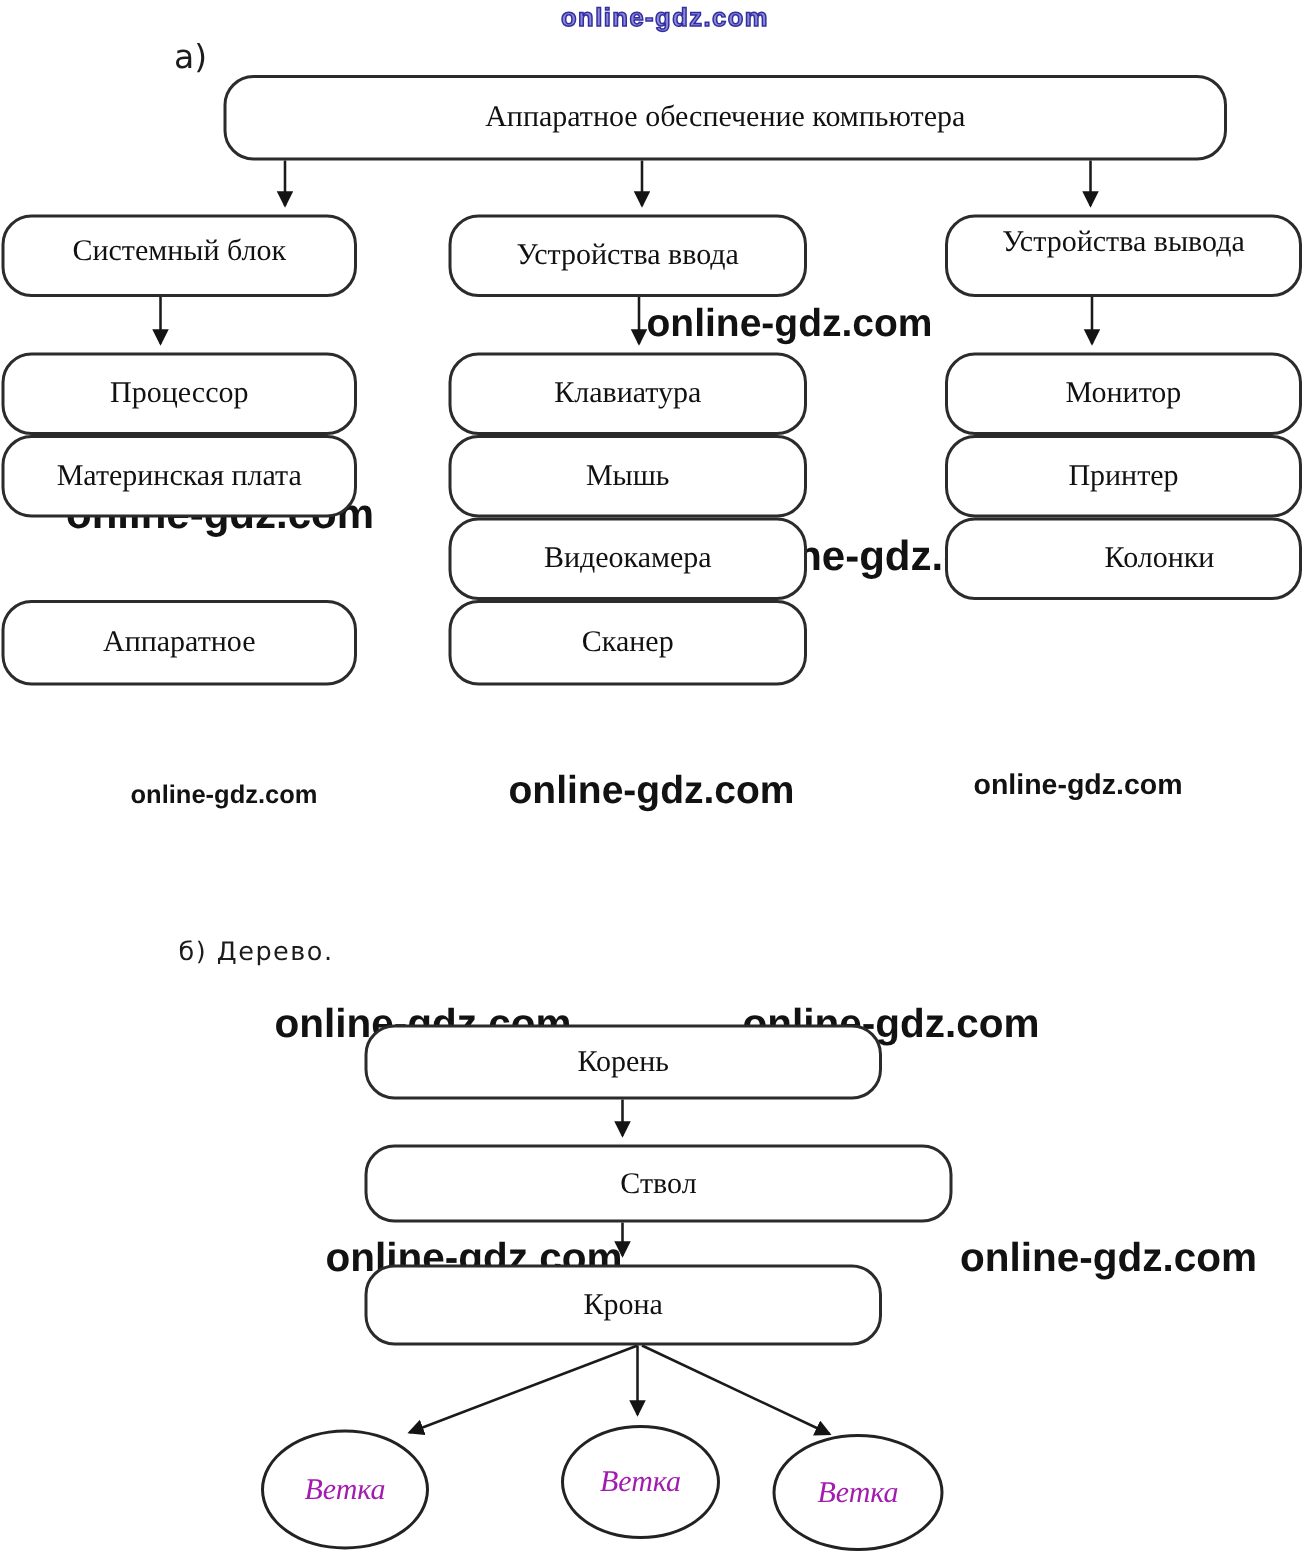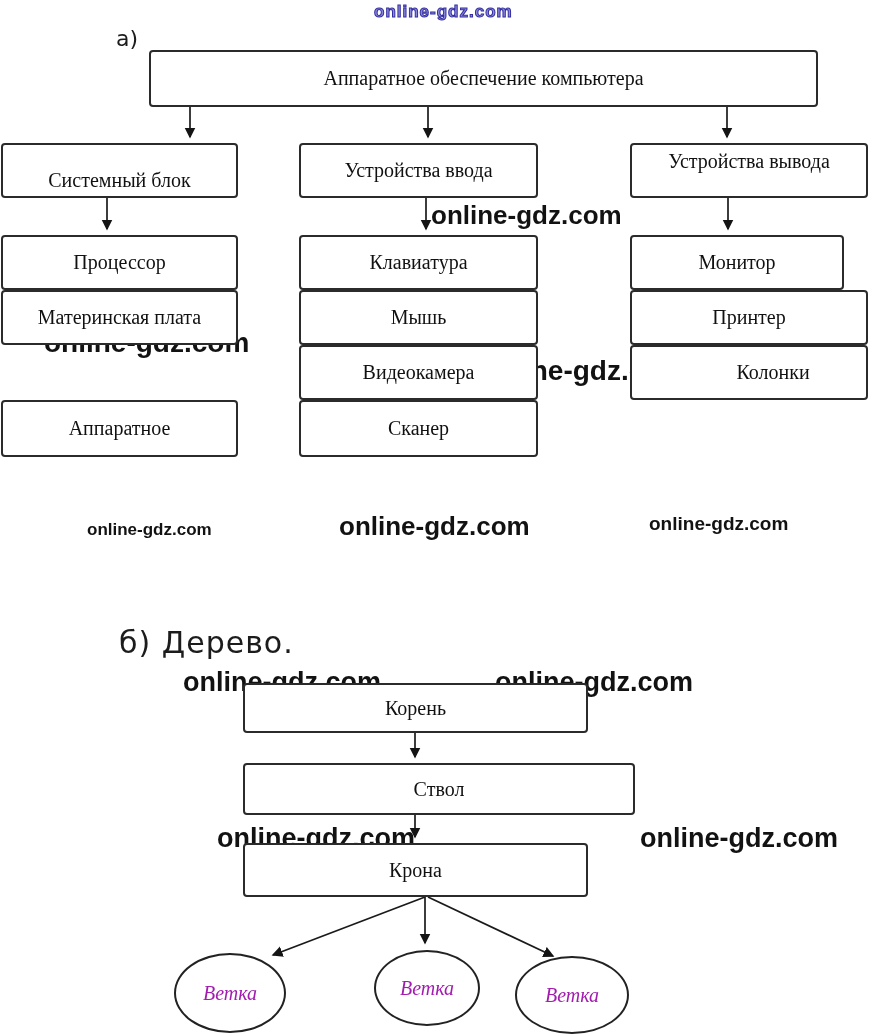--- a/index.html
+++ b/index.html
@@ -6,21 +6,21 @@
   #canvas{
     position:relative;
     width:870px;height:1036px;
     background:#ffffff;
     overflow:hidden;
     font-family:"Liberation Serif","DejaVu Serif",serif;
   }
   .box{
     position:absolute;
     border:2px solid #2b2b2b;
-    border-radius:4px;
+    border-radius:20px;
     background:#ffffff;
     display:flex;align-items:center;justify-content:center;
     font-size:20px;color:#111;
     box-sizing:border-box;
     text-align:center;
   }
   .oval{
     position:absolute;
     border:2px solid #222;
     border-radius:50%;
@@ -97,21 +97,21 @@
   <div class="wm wm-med" style="left:495px;top:669px;font-size:27px;">online-gdz.com</div>
   <div class="wm wm-med" style="left:217px;top:825px;font-size:27px;">online-gdz.com</div>
   <div class="wm wm-med" style="left:640px;top:825px;font-size:27px;">online-gdz.com</div>
 
   <div class="seclabel" style="left:116px;top:26px;font-size:22px;">а)</div>
 
   <div class="box" style="left:149px;top:50px;width:669px;height:57px;">
     <span>Аппаратное обеспечение компьютера</span>
   </div>
 
-  <div class="box" style="left:1px;top:143px;width:237px;height:55px;align-items:flex-start;padding-top:24px;">
+  <div class="box" style="left:1px;top:143px;width:237px;height:55px;align-items:flex-start;padding-top:11px;">
     <span>Системный блок</span>
   </div>
   <div class="box" style="left:299px;top:143px;width:239px;height:55px;">
     <span>Устройства ввода</span>
   </div>
   <div class="box" style="left:630px;top:143px;width:238px;height:55px;align-items:flex-start;padding-top:5px;">
     <span>Устройства вывода</span>
   </div>
 
   <div class="box" style="left:1px;top:235px;width:237px;height:55px;">
@@ -130,31 +130,31 @@
   <div class="box" style="left:299px;top:290px;width:239px;height:55px;">
     <span>Мышь</span>
   </div>
   <div class="box" style="left:299px;top:345px;width:239px;height:55px;">
     <span>Видеокамера</span>
   </div>
   <div class="box" style="left:299px;top:400px;width:239px;height:57px;">
     <span>Сканер</span>
   </div>
 
-  <div class="box" style="left:630px;top:235px;width:214px;height:55px;text-align:right;">
+  <div class="box" style="left:630px;top:235px;width:238px;height:55px;text-align:right;">
     <span>Монитор</span>
   </div>
   <div class="box" style="left:630px;top:290px;width:238px;height:55px;">
     <span>Принтер</span>
   </div>
   <div class="box" style="left:630px;top:345px;width:238px;height:55px;padding-left:48px;">
     <span>Колонки</span>
   </div>
 
-  <div class="seclabel" style="left:119px;top:625px;font-size:30px;letter-spacing:1px;">б) Дерево.</div>
+  <div class="seclabel" style="left:119px;top:625px;font-size:17px;letter-spacing:1px;">б) Дерево.</div>
 
   <div class="box" style="left:243px;top:683px;width:345px;height:50px;">
     <span>Корень</span>
   </div>
   <div class="box" style="left:243px;top:763px;width:392px;height:52px;">
     <span>Ствол</span>
   </div>
   <div class="box" style="left:243px;top:843px;width:345px;height:54px;">
     <span>Крона</span>
   </div>

